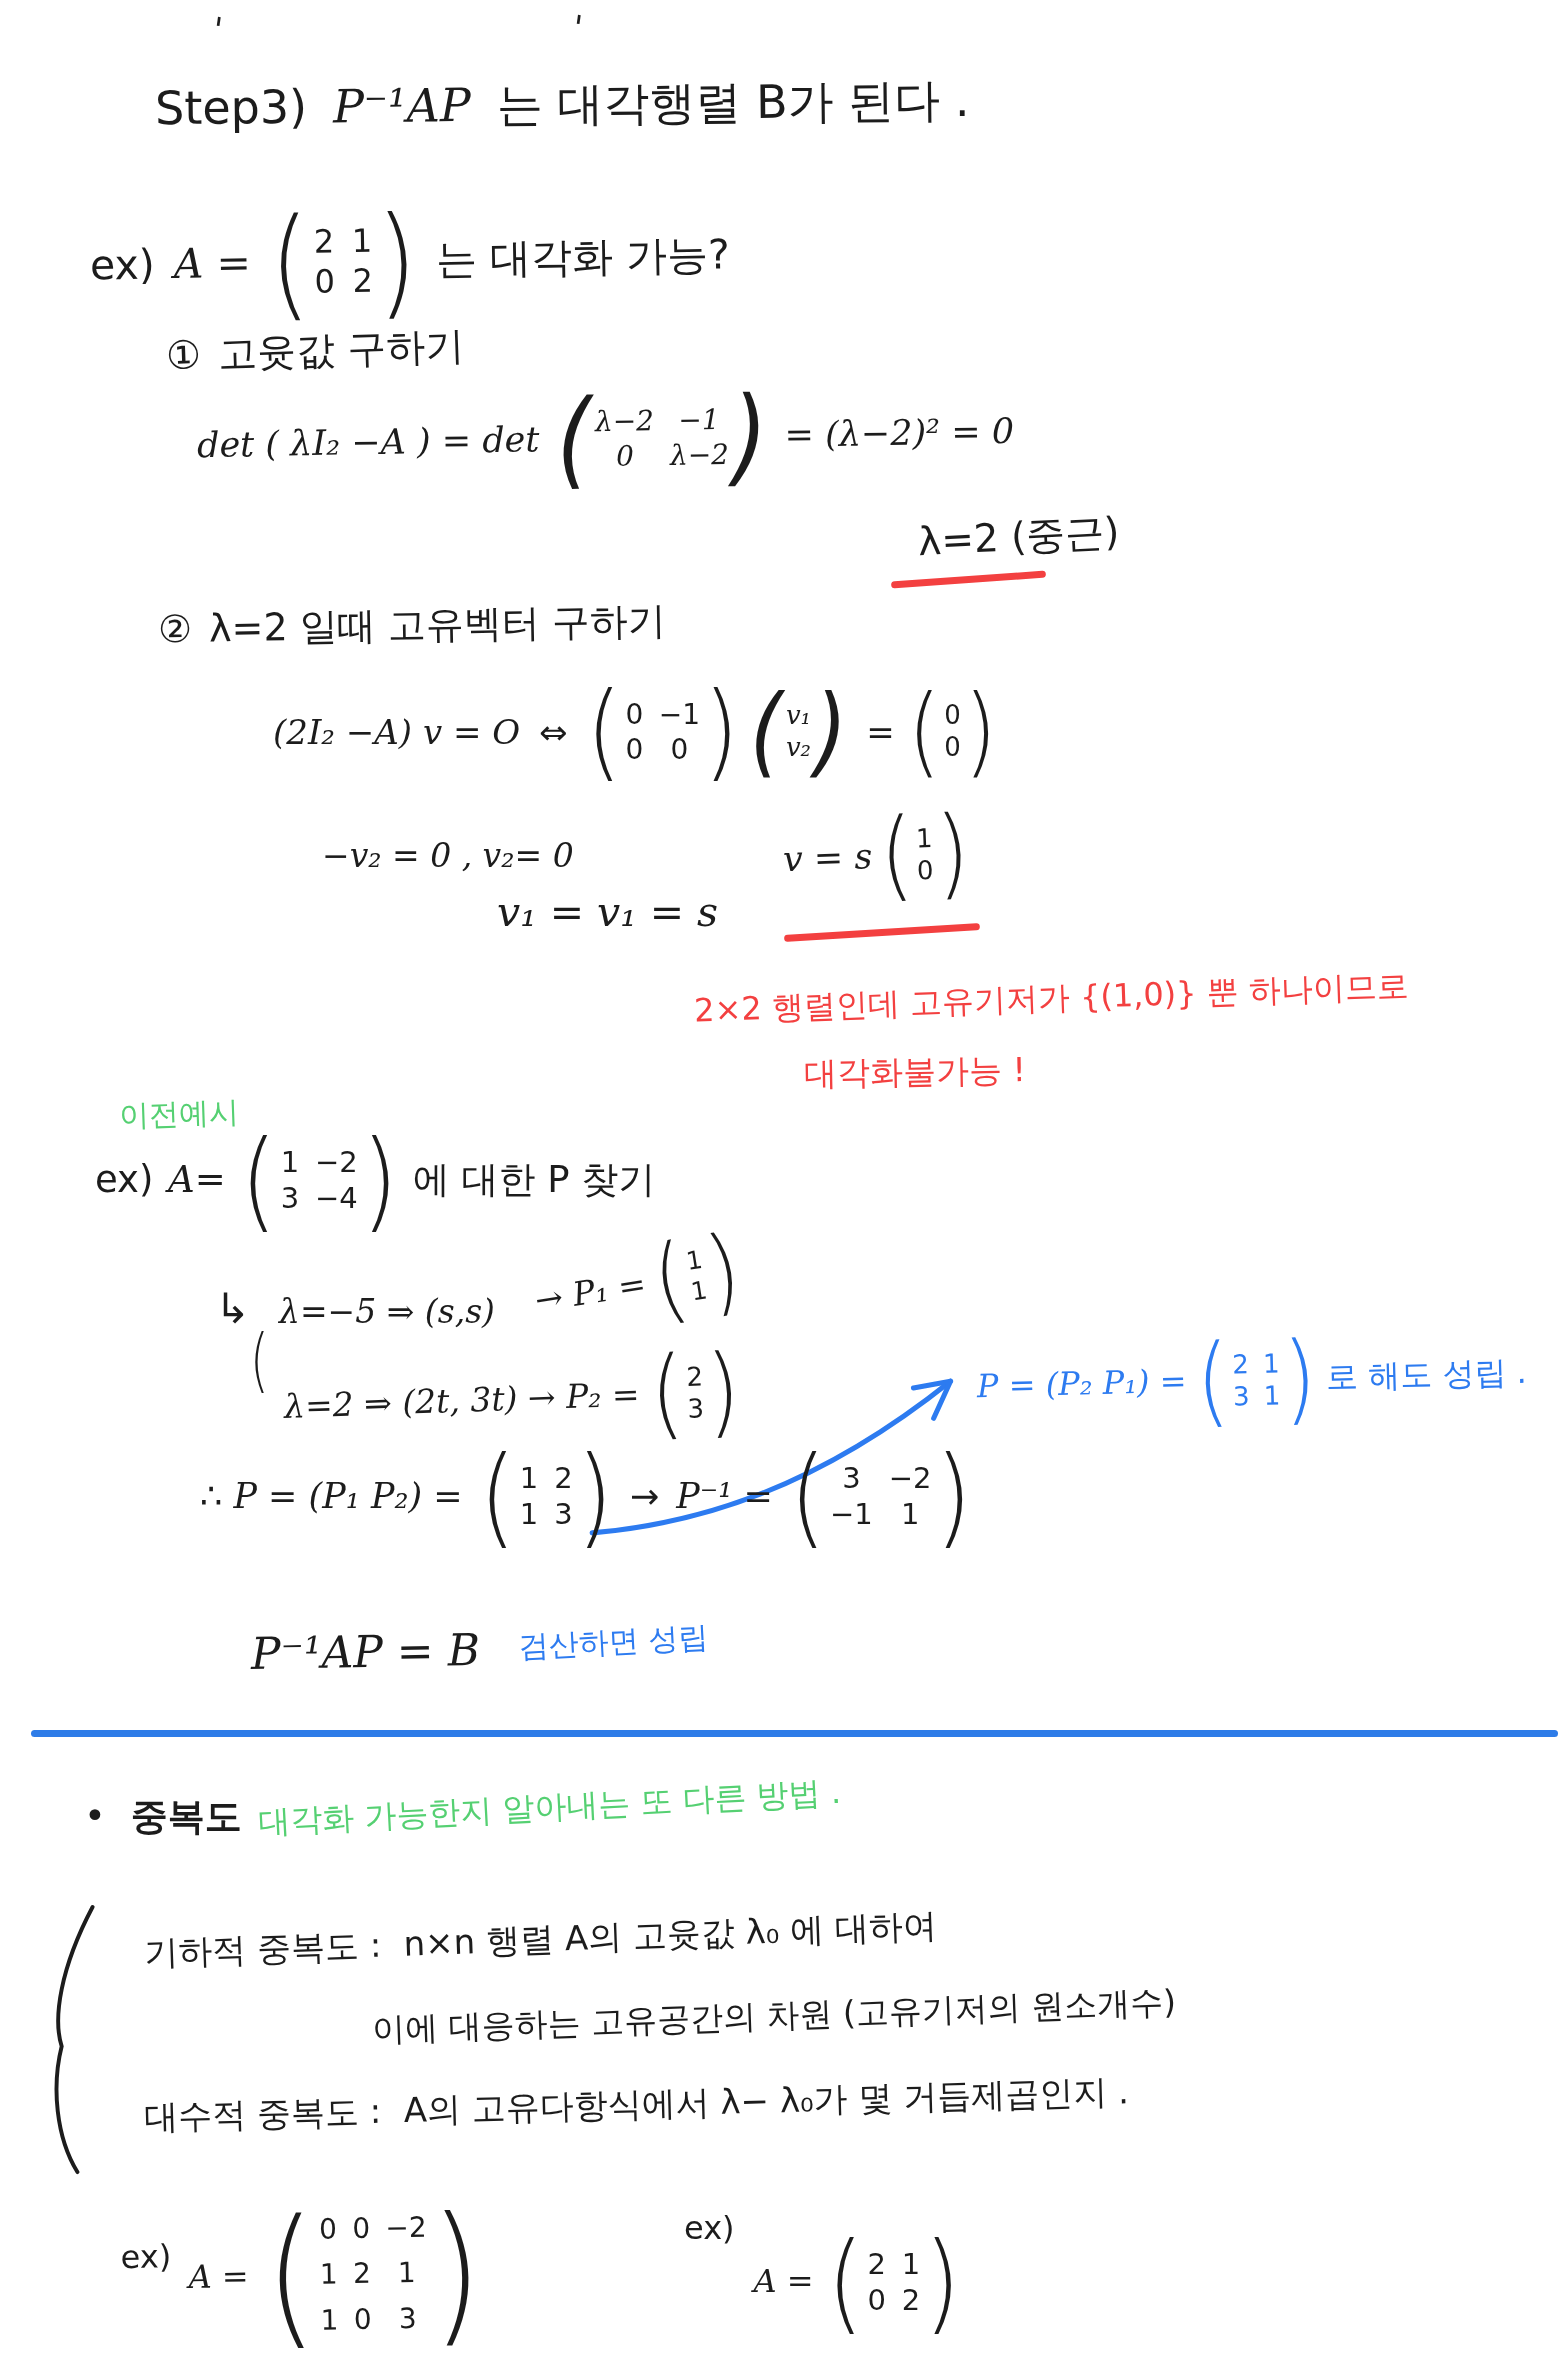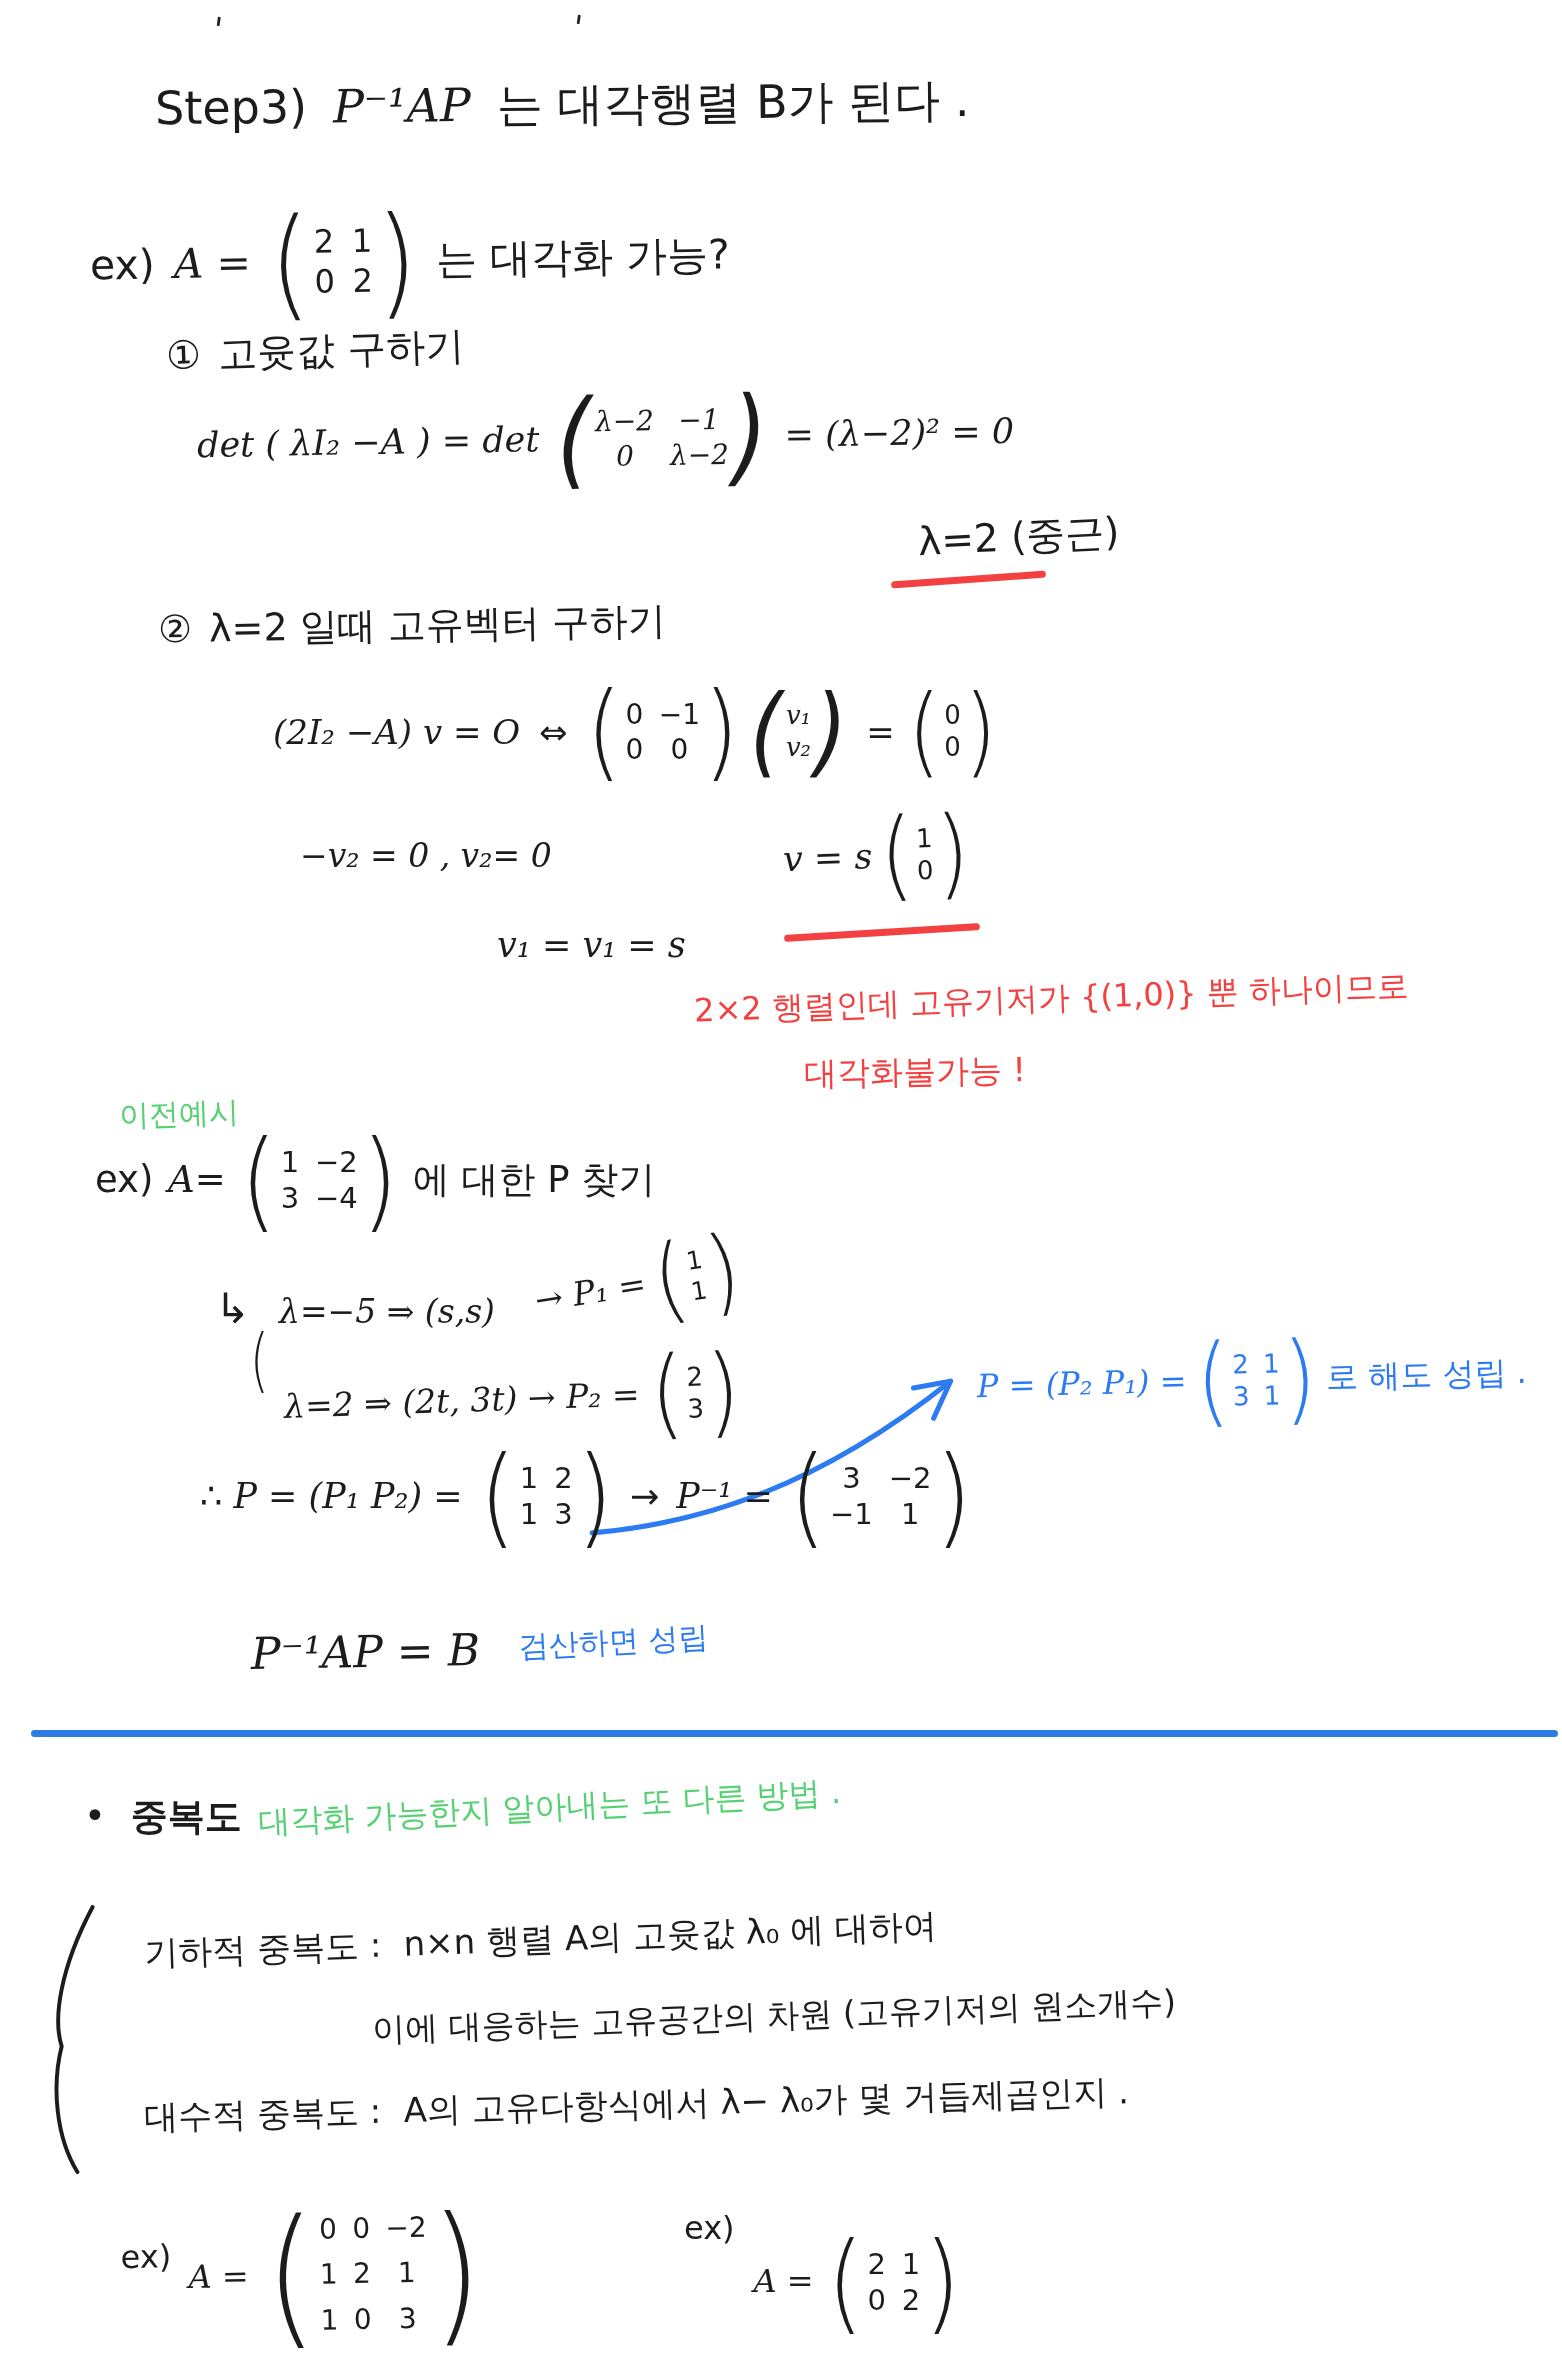--- a/index.html
+++ b/index.html
@@ -112,24 +112,24 @@
     <span class="mat m2" style="font-size:26px;margin-left:-5.6px">
       <span class="par">(</span>
       <span class="cells c1">
         <span>0</span>
         <span>0</span>
       </span>
       <span class="par">)</span>
     </span>
   </div>
 
-  <div class="line math" style="left:300px;top:838px;font-size:33px">
+  <div class="line math" style="left:322px;top:838px;font-size:33px">
     <span>−v₂ = 0 , v₂= 0</span>
   </div>
-  <div class="line math" style="left:497px;top:926px;font-size:35px">
+  <div class="line math" style="left:497px;top:890px;font-size:41px">
     <span>v₁ = v₁ = s</span>
   </div>
 
   <div class="line" style="left:783px;top:823px;font-size:35px;gap:8px;transform:rotate(-2deg)">
     <span class="math">v = s</span>
     <span class="mat m2" style="font-size:26px">
       <span class="par">(</span>
       <span class="cells c1">
         <span>1</span>
         <span>0</span>

